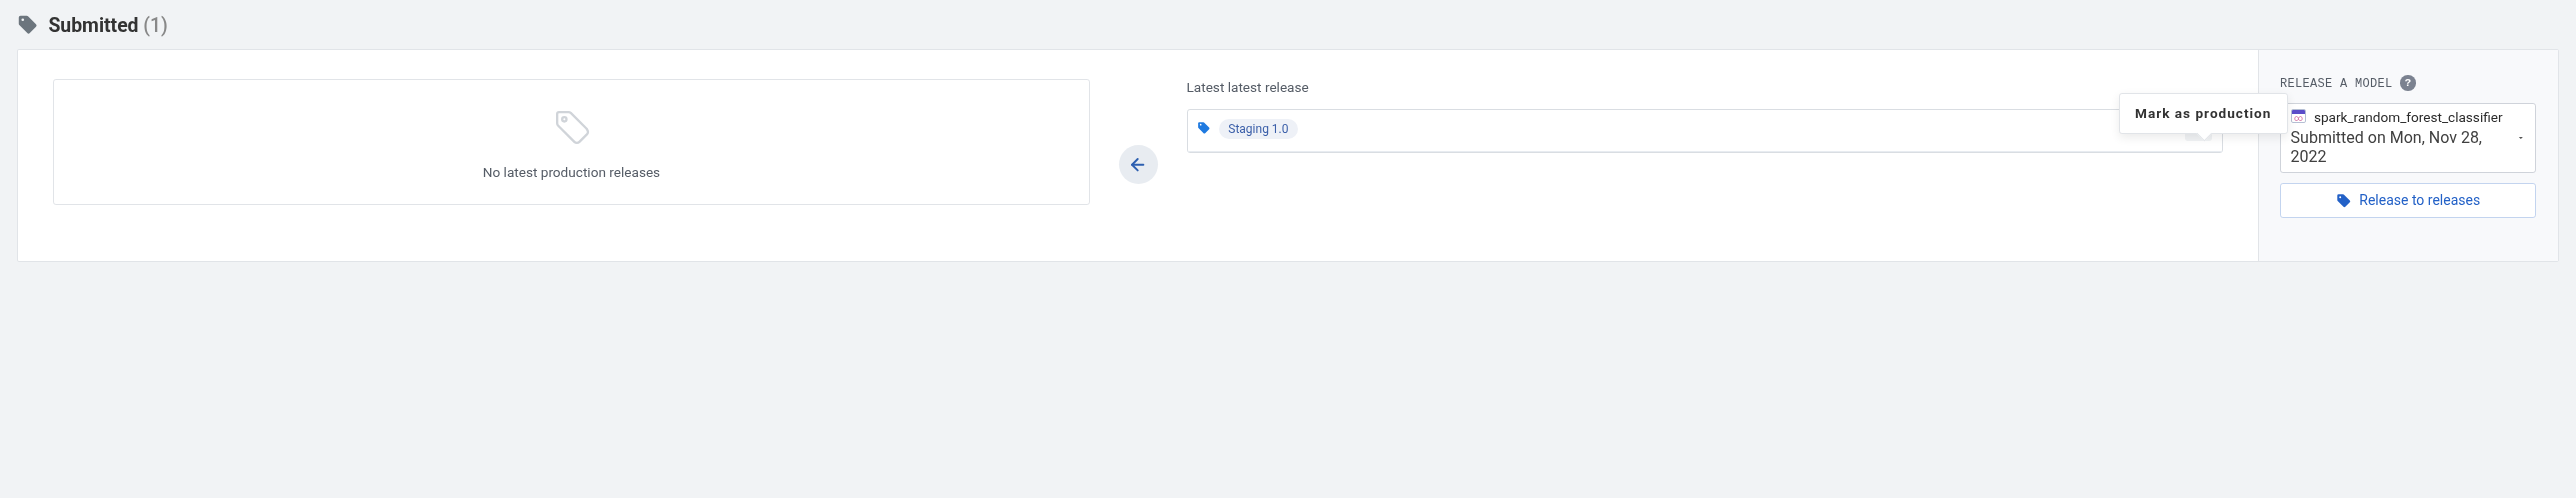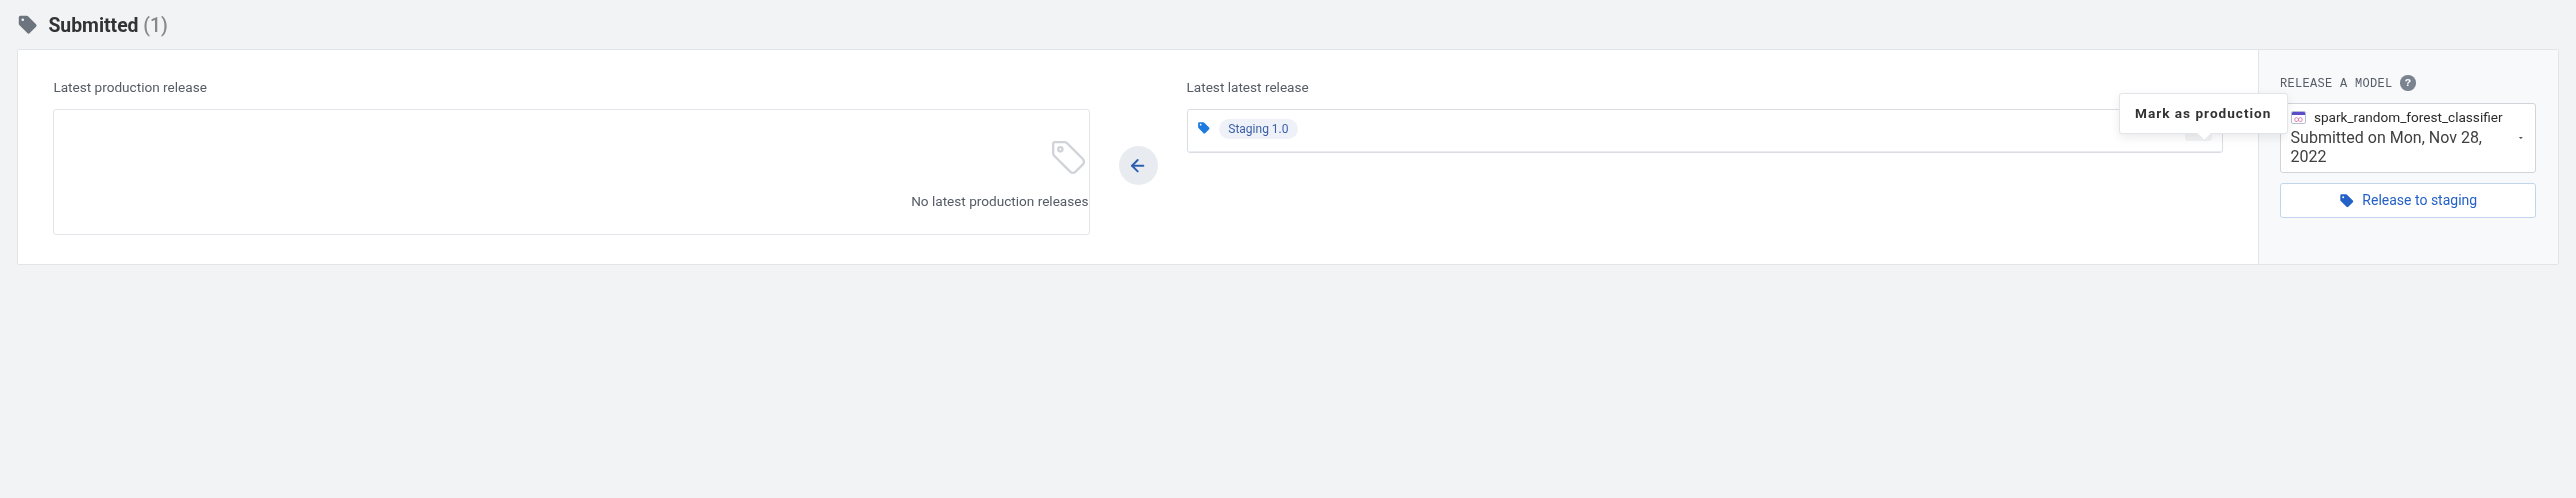--- a/index.html
+++ b/index.html
@@ -52,21 +52,21 @@
     font-size:13.6px;
     color:#555c66;
     margin-bottom:13.6px;
   }
   .empty-card {
     border:1px solid #e1e4e8;
     border-radius:2.9px;
     height:126px;
     display:flex;
     flex-direction:column;
-    align-items:flex-end;
+    align-items:center;
     justify-content:center;
     gap:15.5px;
   }
   .empty-card svg { color:#d0d4d9; }
   .empty-text {
     color:#555c66;
     font-size:13.6px;
   }
   .arrow-col {
     align-self:center;
@@ -233,21 +233,20 @@
     cursor:pointer;
   }
   .select .left {
     display:flex;
     flex-direction:column;
     gap:2.9px;
     min-width:0;
   }
   .select .row1 {
     display:flex;
-    align-items:center;
     gap:7.8px;
   }
   .select-name {
     font-size:13.6px;
     color:#2b2b2b;
     white-space:nowrap;
     overflow:hidden;
     text-overflow:ellipsis;
   }
   .select-sub {
@@ -286,21 +285,20 @@
     <h2>
       <span>Submitted</span>
       <span class="count">(1)</span>
     </h2>
   </div>
 
   <div class="panel">
     <div class="left-pane">
 
       <div class="col">
-        <div class="col-label">Latest production release</div>
         <div class="empty-card">
           <svg width="43" height="43" viewBox="0 0 24 24" fill="none" stroke="currentColor" stroke-width="1.3">
               <path d="M20.59 13.41l-9-9A2 2 0 0010.17 4H5a1 1 0 00-1 1v5.17a2 2 0 00.59 1.42l9 9a2 2 0 002.83 0l4.17-4.17a2 2 0 000-2.83z"></path>
               <circle cx="8" cy="8" r="1.2"></circle>
             </svg>
           <div class="empty-text">No latest production releases</div>
         </div>
       </div>
 
       <div class="arrow-col">
@@ -352,19 +350,19 @@
         <span class="caret">
           <svg width="9.7" height="9.7" viewBox="0 0 24 24" fill="currentColor">
               <path d="M7 10l5 5 5-5z"></path>
             </svg>
         </span>
       </div>
       <div class="staging-btn">
         <svg width="15.5" height="15.5" viewBox="0 0 24 24" fill="currentColor">
             <path d="M21.41 11.58l-9-9A2 2 0 0011 2H4a2 2 0 00-2 2v7a2 2 0 00.59 1.41l9 9a2 2 0 002.83 0l7-7a2 2 0 000-2.83zM6.5 8A1.5 1.5 0 118 6.5 1.5 1.5 0 016.5 8z"></path>
           </svg>
-        <span>Release to staging</span>
+        <span>Release to releases</span>
       </div>
     </div>
   </div>
 
 </div>
 
 
 </body></html>

